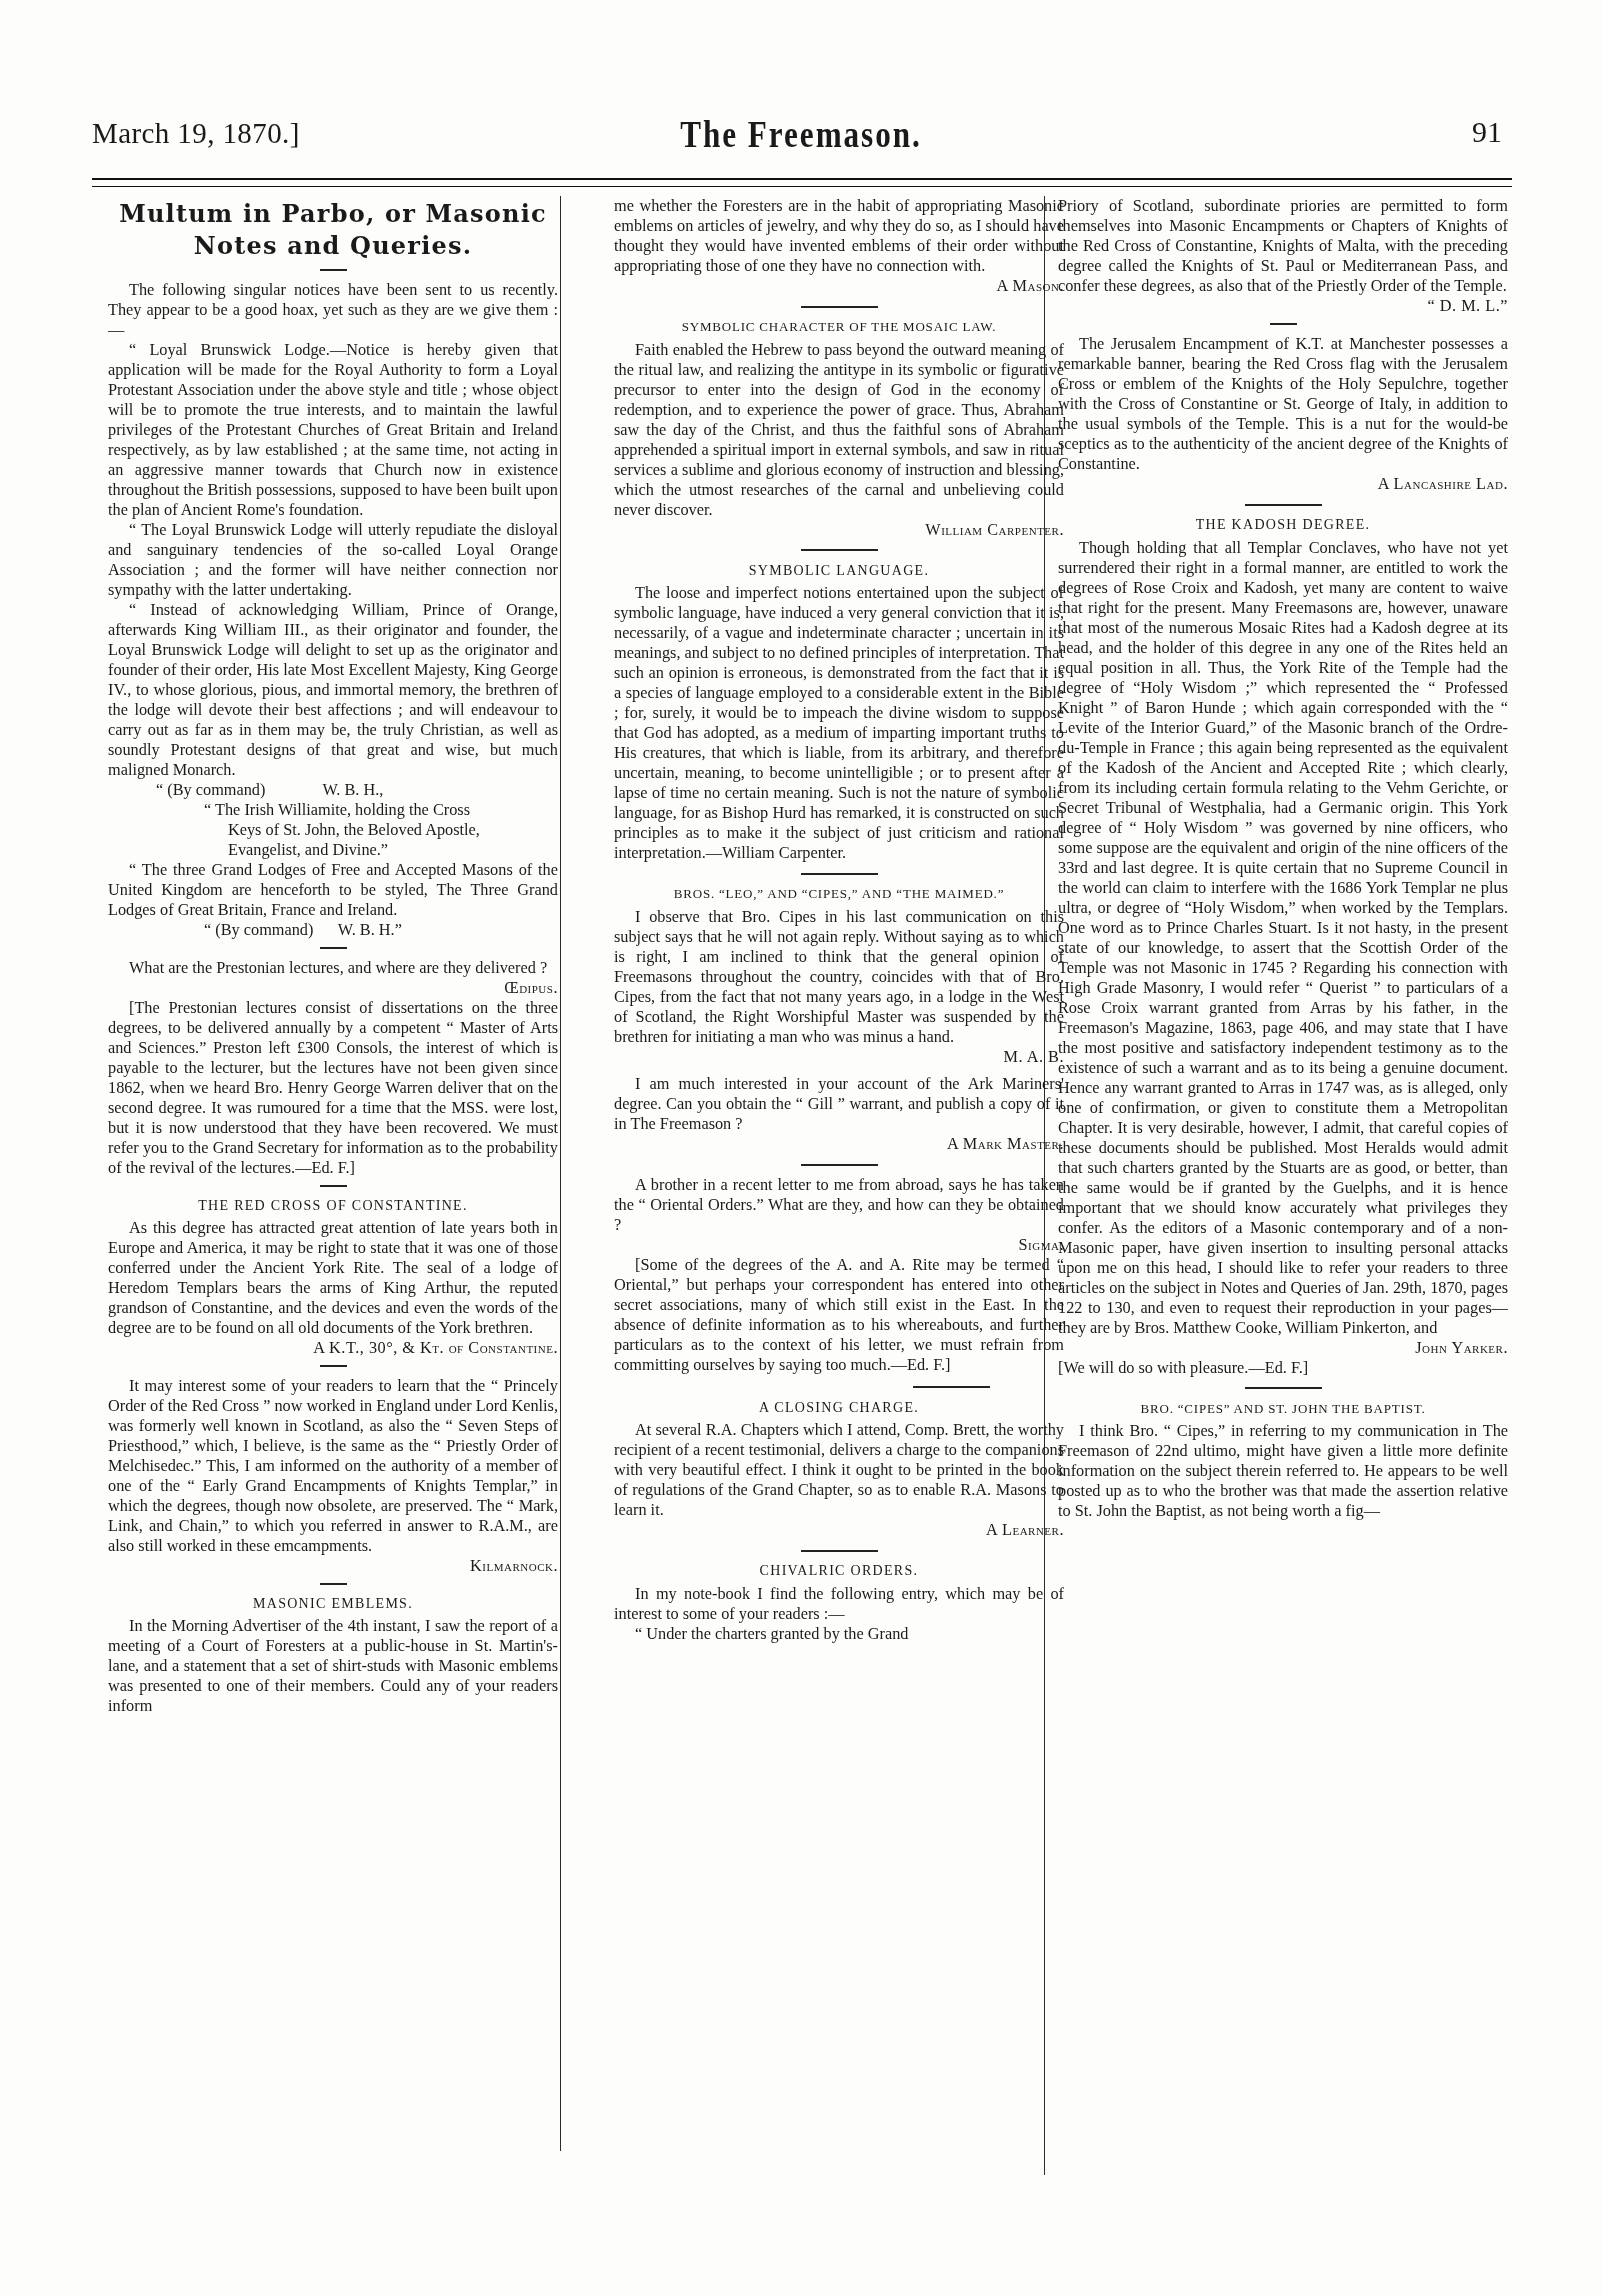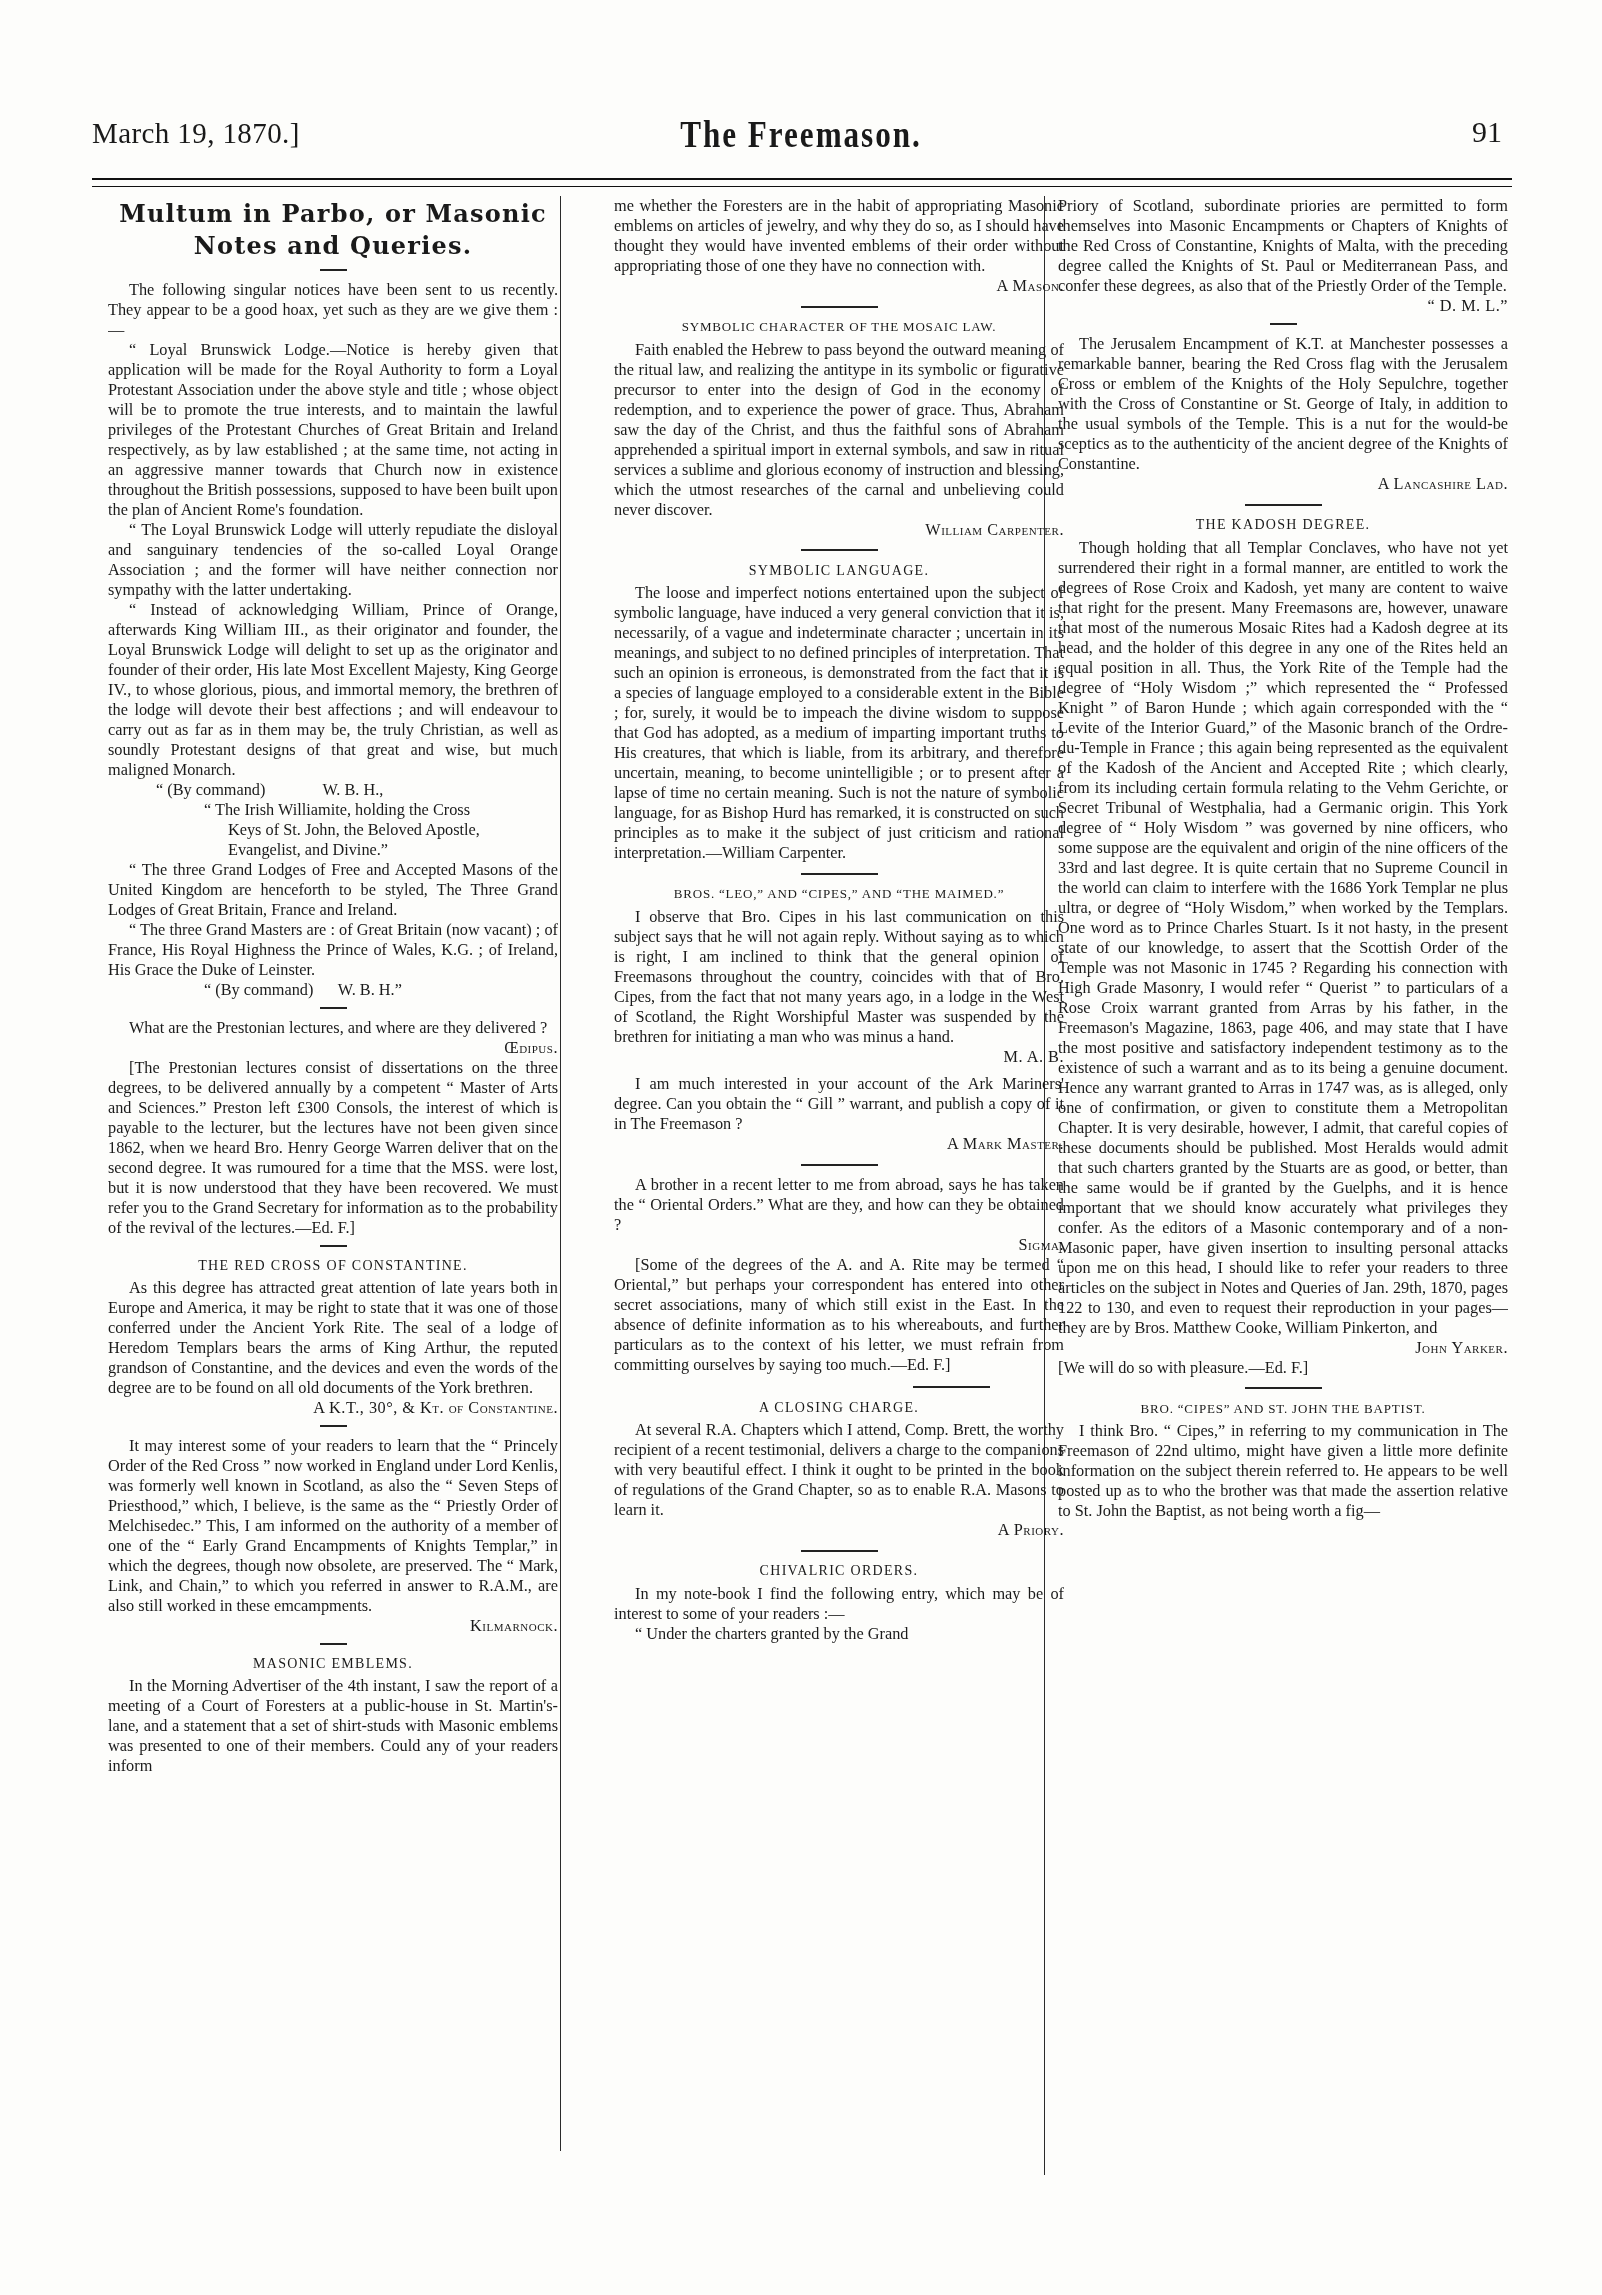--- a/index.html
+++ b/index.html
@@ -199,21 +199,20 @@
 
       <p>The following singular notices have been sent to us recently. They appear to be a good hoax, yet such as they are we give them :—</p>
       <p>“ Loyal Brunswick Lodge.—Notice is hereby given that application will be made for the Royal Authority to form a Loyal Protestant Association under the above style and title ; whose object will be to promote the true interests, and to maintain the lawful privileges of the Protestant Churches of Great Britain and Ireland respectively, as by law established ; at the same time, not acting in an aggressive manner towards that Church now in existence throughout the British possessions, supposed to have been built upon the plan of Ancient Rome's foundation.</p>
       <p>“ The Loyal Brunswick Lodge will utterly repudiate the disloyal and sanguinary tendencies of the so-called Loyal Orange Association ; and the former will have neither connection nor sympathy with the latter undertaking.</p>
       <p>“ Instead of acknowledging William, Prince of Orange, afterwards King William III., as their originator and founder, the Loyal Brunswick Lodge will delight to set up as the originator and founder of their order, His late Most Excellent Majesty, King George IV., to whose glorious, pious, and immortal memory, the brethren of the lodge will devote their best affections ; and will endeavour to carry out as far as in them may be, the truly Christian, as well as soundly Protestant designs of that great and wise, but much maligned Monarch.</p>
       <p class="indent-1"><span>“ (By command)</span>&nbsp;&nbsp;&nbsp;&nbsp;&nbsp;&nbsp;&nbsp;&nbsp;&nbsp;&nbsp;&nbsp;&nbsp;&nbsp;&nbsp;<span>W. B. H.,</span></p>
       <p class="indent-2">“ The Irish Williamite, holding the Cross</p>
       <p class="indent-3">Keys of St. John, the Beloved Apostle,</p>
       <p class="indent-3">Evangelist, and Divine.”</p>
       <p>“ The three Grand Lodges of Free and Accepted Masons of the United Kingdom are henceforth to be styled, The Three Grand Lodges of Great Britain, France and Ireland.</p>
-      <p>“ The three Grand Masters are : of Great Britain (now vacant) ; of France, His Royal Highness the Prince of Wales, K.G. ; of Ireland, His Grace the Duke of Leinster.</p>
       <p class="indent-2"><span>“ (By command)</span>&nbsp;&nbsp;&nbsp;&nbsp;&nbsp;&nbsp;<span>W. B. H.”</span></p>
 
       <span class="dinkus"></span>
 
       <p>What are the Prestonian lectures, and where are they delivered ?</p>
       <p class="sig">Œdipus.</p>
       <p>[The Prestonian lectures consist of dissertations on the three degrees, to be delivered annually by a competent “ Master of Arts and Sciences.” Preston left £300 Consols, the interest of which is payable to the lecturer, but the lectures have not been given since 1862, when we heard Bro. Henry George Warren deliver that on the second degree. It was rumoured for a time that the MSS. were lost, but it is now understood that they have been recovered. We must refer you to the Grand Secretary for information as to the probability of the revival of the lectures.—Ed. F.]</p>
 
       <span class="dinkus"></span>
       <div class="sechead">THE RED CROSS OF CONSTANTINE.</div>
@@ -261,21 +260,21 @@
       <span class="dinkus-wide"></span>
 
       <p>A brother in a recent letter to me from abroad, says he has taken the “ Oriental Orders.” What are they, and how can they be obtained ?</p>
       <p class="sig">Sigma.</p>
       <p>[Some of the degrees of the A. and A. Rite may be termed “ Oriental,” but perhaps your correspondent has entered into other secret associations, many of which still exist in the East. In the absence of definite information as to his whereabouts, and further particulars as to the context of his letter, we must refrain from committing ourselves by saying too much.—Ed. F.]</p>
 
       <span class="dinkus-right"></span>
       <div class="sechead">A CLOSING CHARGE.</div>
 
       <p>At several R.A. Chapters which I attend, Comp. Brett, the worthy recipient of a recent testimonial, delivers a charge to the companions with very beautiful effect. I think it ought to be printed in the book of regulations of the Grand Chapter, so as to enable R.A. Masons to learn it.</p>
-      <p class="sig">A Priory.</p>
+      <p class="sig">A Learner.</p>
 
       <span class="dinkus-wide"></span>
       <div class="sechead">CHIVALRIC ORDERS.</div>
 
       <p>In my note-book I find the following entry, which may be of interest to some of your readers :—</p>
       <p>“ Under the charters granted by the Grand</p>
     </div>
 
     <div class="col col-3">
 

